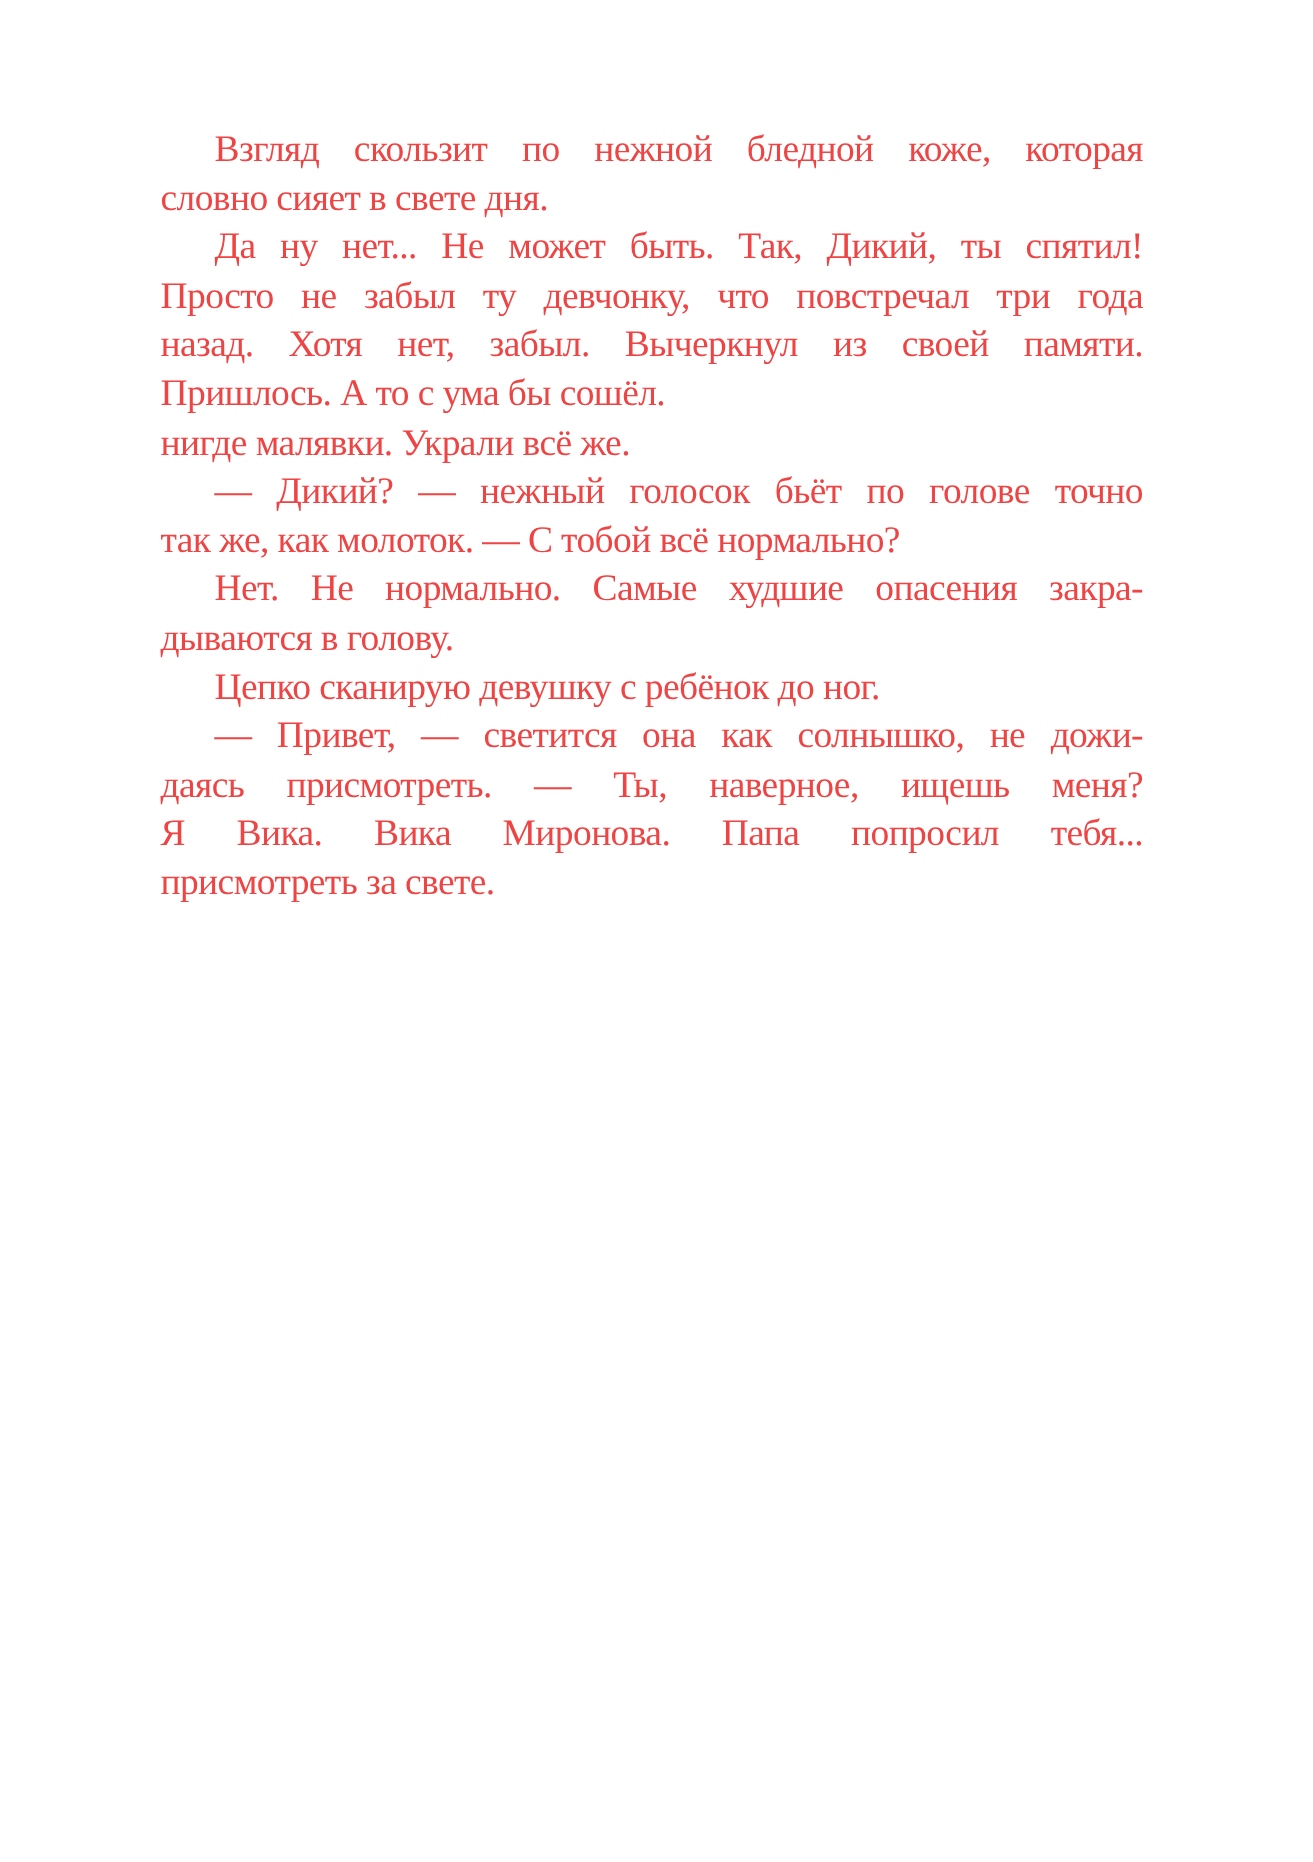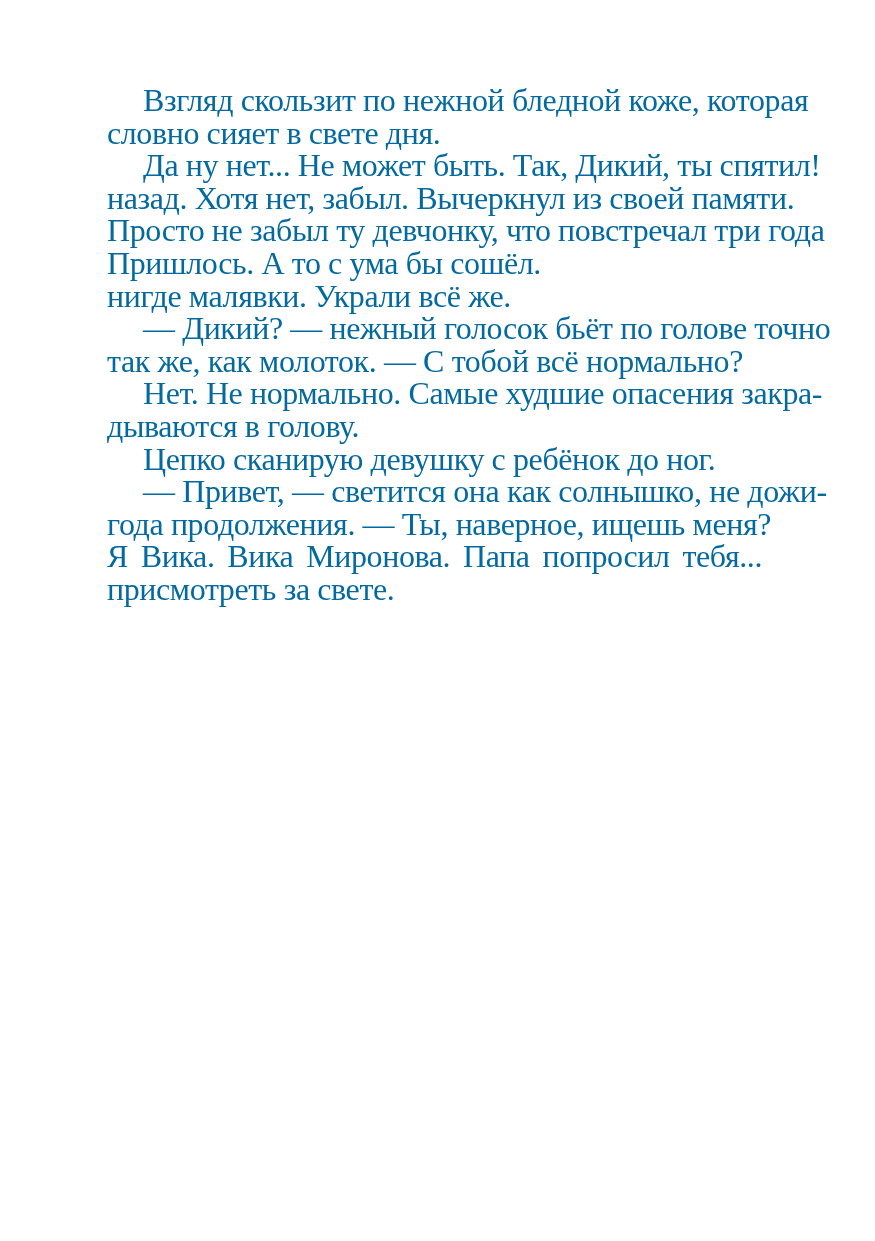--- a/index.html
+++ b/index.html
@@ -11,23 +11,23 @@
       width: 875px;
       height: 1241px;
       position: relative;
       overflow: hidden;
     }
     .page {
       position: absolute;
       left: 107px;
       top: 84px;
       width: 655px;
-      color: #0369a1;
+      color: #ef4444;
       font-family: "Liberation Serif", "DejaVu Serif", serif;
-      font-size: 32px;
+      font-size: 25px;
       letter-spacing: -0.4px;
     }
     .line {
       display: block;
       height: 32.6px;
       line-height: 32.6px;
       white-space: nowrap;
       text-align: justify;
       text-align-last: justify;
     }
@@ -46,22 +46,22 @@
 
 <div class="page">
 
   <p class="para">
     <span class="line first">Взгляд скользит по нежной бледной коже, которая</span>
     <span class="line last">словно сияет в свете дня.</span>
   </p>
 
   <p class="para">
     <span class="line first">Да ну нет... Не может быть. Так, Дикий, ты спятил!</span>
+    <span class="line">Просто не забыл ту девчонку, что повстречал три года</span>
     <span class="line">назад. Хотя нет, забыл. Вычеркнул из своей памяти.</span>
-    <span class="line">Просто не забыл ту девчонку, что повстречал три года</span>
     <span class="line last">Пришлось. А то с ума бы сошёл.</span>
   </p>
 
   <p class="para">
     <span class="line last">нигде малявки. Украли всё же.</span>
   </p>
 
   <p class="para">
     <span class="line first">— Дикий? — нежный голосок бьёт по голове точно</span>
     <span class="line last">так же, как молоток. — С тобой всё нормально?</span>
@@ -72,18 +72,18 @@
     <span class="line last">дываются в голову.</span>
   </p>
 
 
   <p class="para">
     <span class="line first last">Цепко сканирую девушку с ребёнок до ног.</span>
   </p>
 
   <p class="para">
     <span class="line first">— Привет, — светится она как солнышко, не дожи-</span>
-    <span class="line">года продолжения. — Ты, наверное, ищешь меня?</span>
+    <span class="line">даясь присмотреть. — Ты, наверное, ищешь меня?</span>
     <span class="line">Я Вика. Вика Миронова. Папа попросил тебя...</span>
     <span class="line last">присмотреть за свете.</span>
   </p>
 
 </div>
 
 </body></html>

